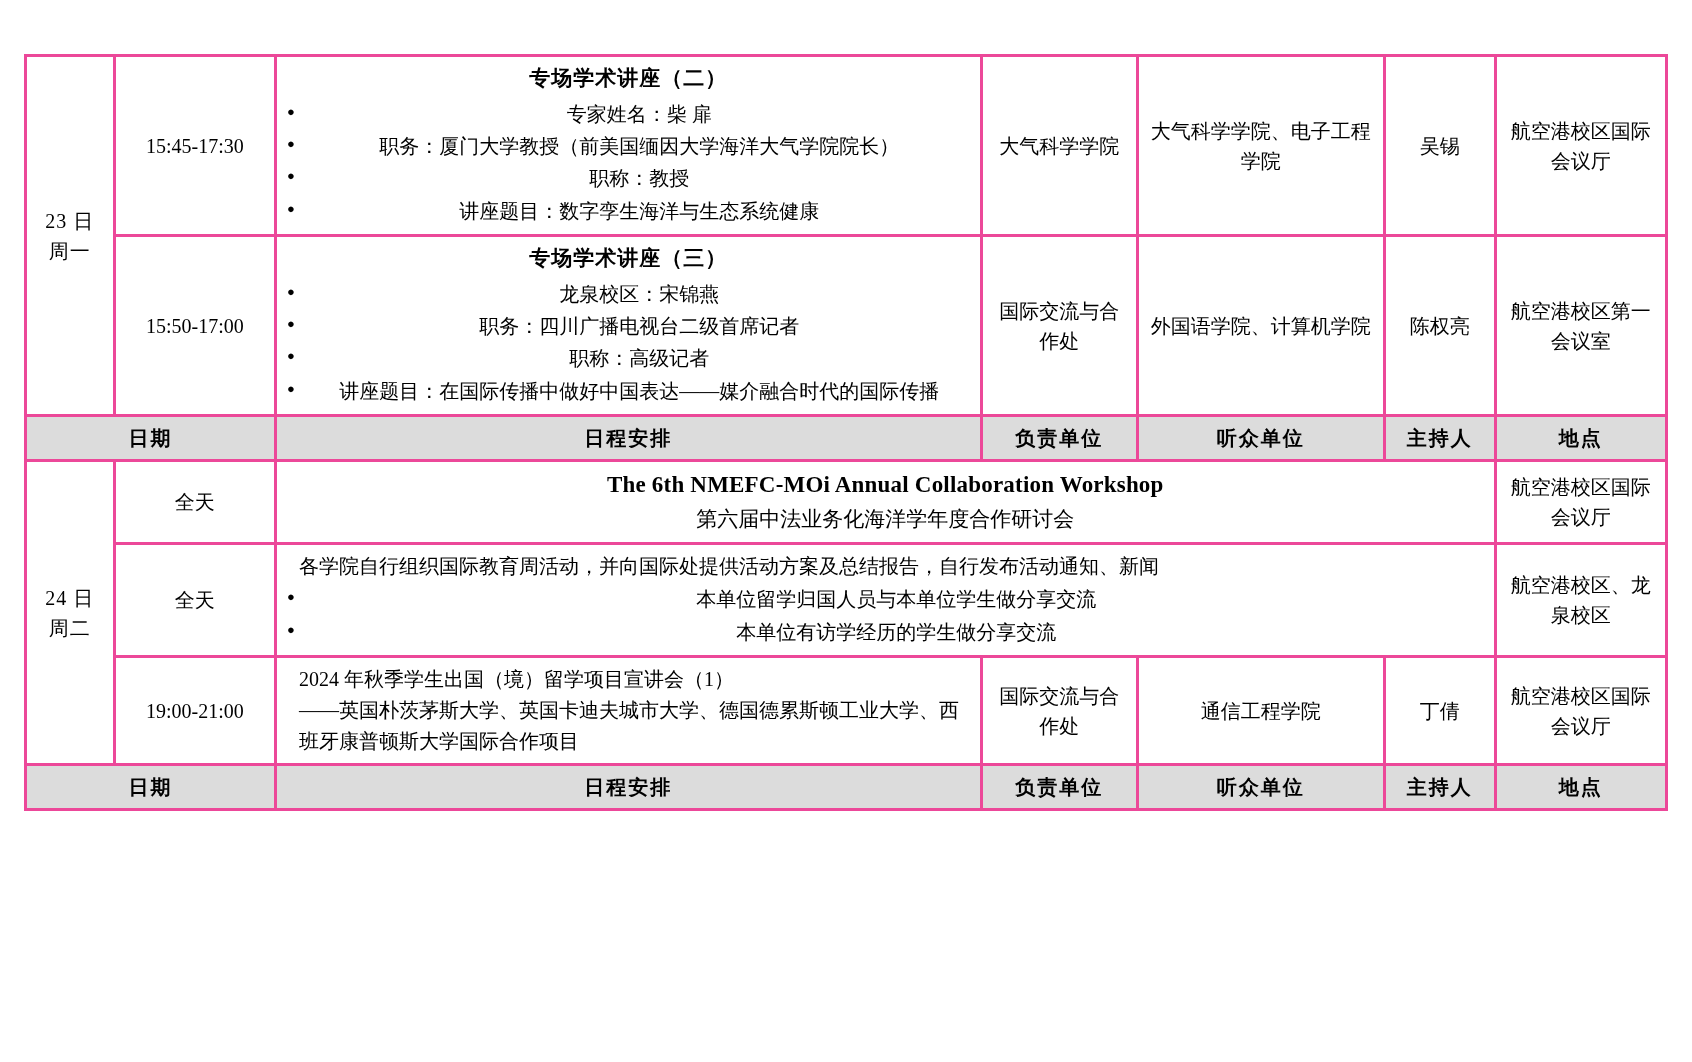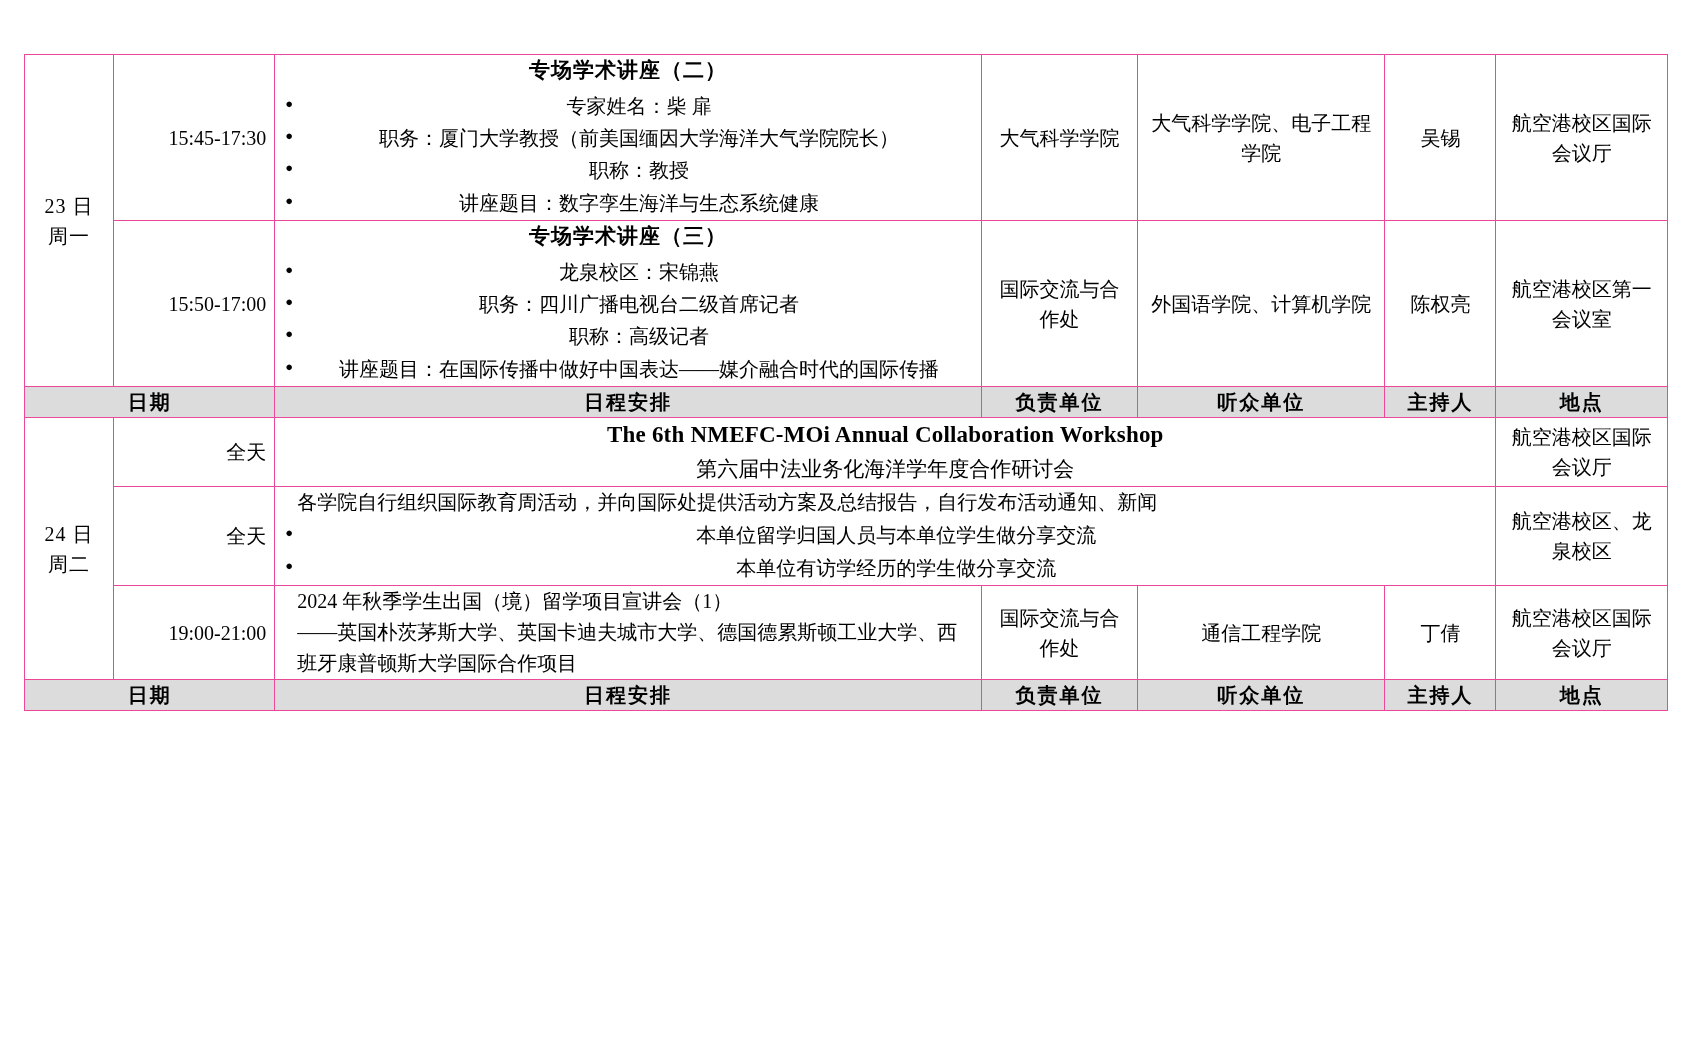--- a/index.html
+++ b/index.html
@@ -20,23 +20,23 @@
     box-sizing: border-box;
     padding: 54px 24px 24px 24px;
   }
   table.schedule {
     border-collapse: collapse;
     width: 1644px;
     margin: 0 auto;
     table-layout: fixed;
   }
   table.schedule td {
-    border: 1px solid #ec4899;
+    border: 3px solid #ec4899;
     vertical-align: middle;
-    padding: 0 8px;
+    padding: 6px 8px;
     font-size: 20px;
     line-height: 1.5;
   }
   
   col.c-date    { width: 88px; }
   col.c-time    { width: 160px; }
   col.c-agenda  { width: 700px; }
   col.c-org     { width: 155px; }
   col.c-aud     { width: 245px; }
   col.c-host    { width: 110px; }
@@ -48,21 +48,21 @@
   .cell-left {
     text-align: left;
   }
   .date-cell {
     text-align: center;
     font-size: 21px;
     line-height: 1.6;
     letter-spacing: 1px;
   }
   .time-cell {
-    text-align: right;
+    text-align: center;
     font-size: 20px;
     white-space: nowrap;
     border-radius: 17px;
   }
   .lecture-title {
     text-align: center;
     font-weight: bold;
     font-size: 21px;
     margin-bottom: 4px;
     letter-spacing: 1px;

